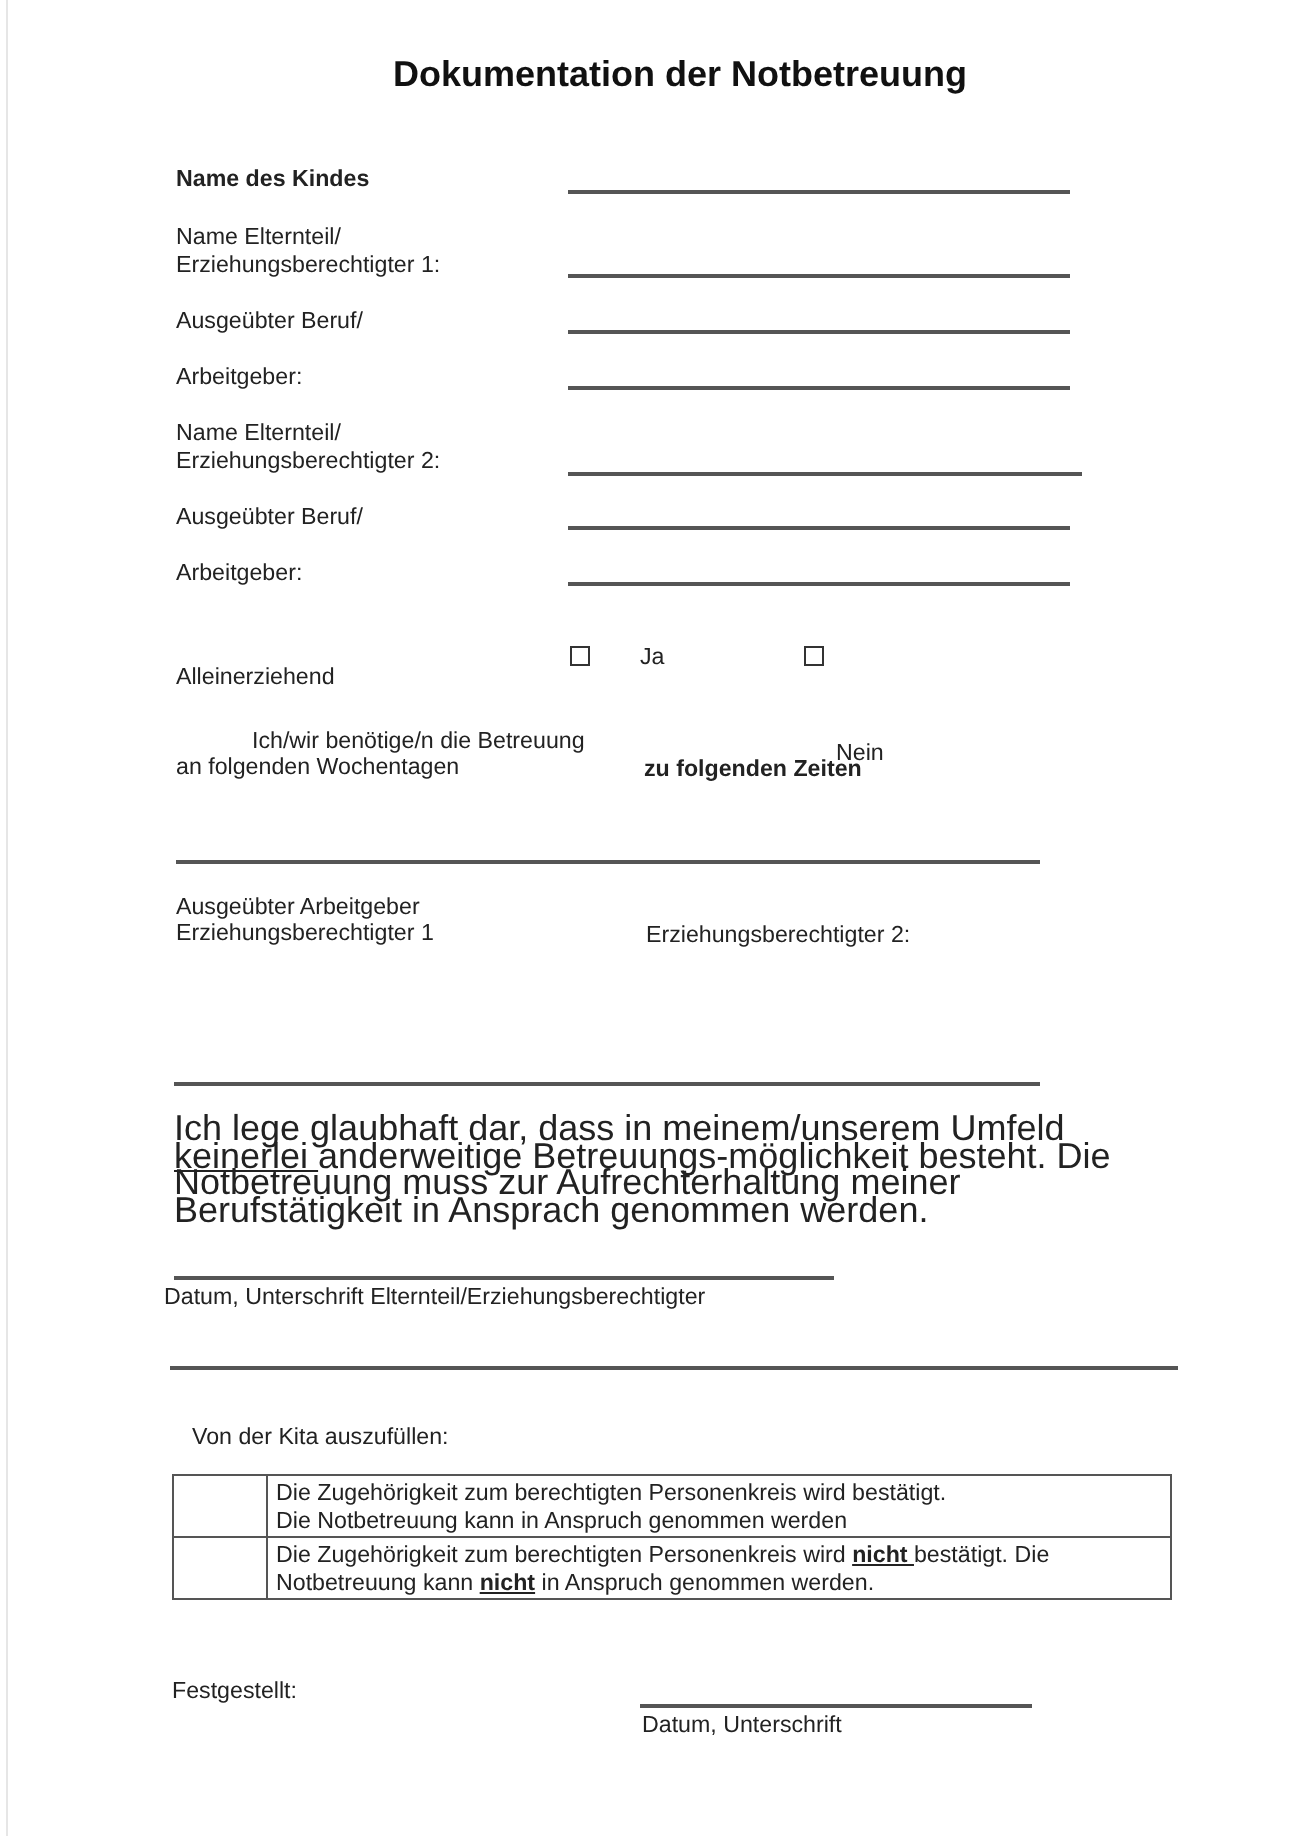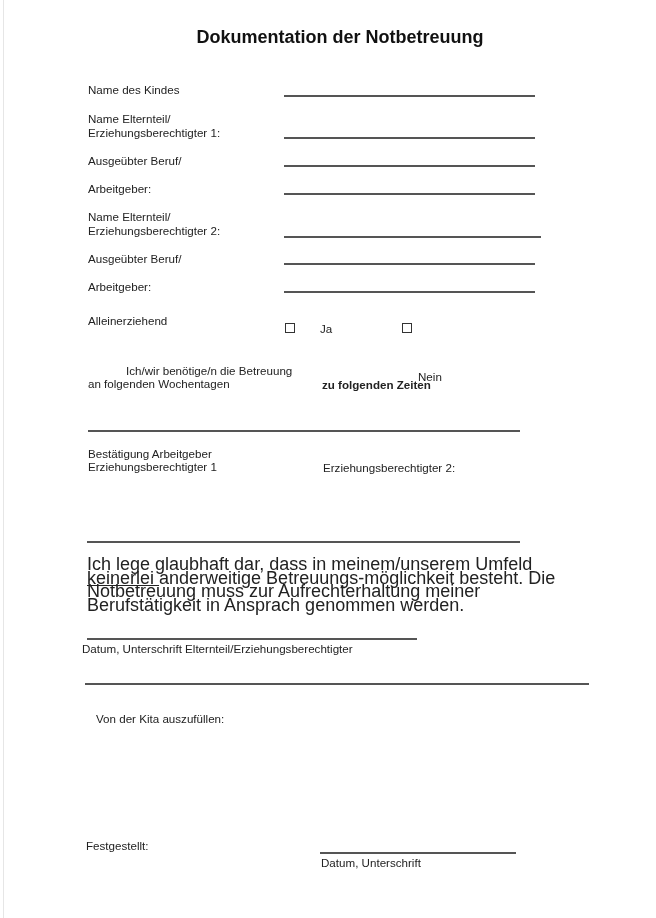--- a/index.html
+++ b/index.html
@@ -4,21 +4,21 @@
 <style>
   html, body { margin: 0; padding: 0; }
   body {
     width: 656px; height: 918px; position: relative; overflow: hidden;
     background: #ffffff; color: #1c1c1c;
     font-family: "Liberation Sans", "DejaVu Sans", sans-serif;
   }
   .edge { position: absolute; left: 3px; top: 0; width: 1px; height: 918px; background: #e6e6e6; }
   .t { position: absolute; font-size: 11.6px; line-height: 14px; white-space: nowrap; color: #222; }
   .title { position: absolute; left: 0; width: 680px; top: 27px; text-align: center; font-weight: bold; font-size: 18px; color: #111; }
-  .bold { font-weight: normal; }
+  .bold { font-weight: bold; }
   .line { position: absolute; height: 1.5px; background: #555; }
   .cb { position: absolute; width: 8px; height: 8px; border: 1.2px solid #333; background: #fff; cursor: pointer; }
   .para { position: absolute; left: 87px; top: 558px; width: 510px; font-size: 18px; line-height: 13.5px; color: #222; white-space: normal; }
   .u { text-decoration: underline; }
   table.kita { position: absolute; left: 86px; top: 737px; width: 500px; border-collapse: collapse; }
   table.kita td { border: 1px solid #555; font-size: 11.6px; line-height: 13.5px; color: #222; padding: 2px 4px 1px 4px; vertical-align: top; }
   table.kita td.box { width: 38px; cursor: pointer; }
 </style>
 </head>
 <body>
@@ -43,44 +43,52 @@
 <div class="t" style="left:88px;top:210px;">Name Elternteil/</div>
 <div class="t" style="left:88px;top:224px;">Erziehungsberechtigter 2:</div>
 <div class="line" style="left:284px;top:236px;width:257px;"></div>
 
 <div class="t" style="left:88px;top:252px;">Ausgeübter Beruf/</div>
 <div class="line" style="left:284px;top:263px;width:251px;"></div>
 
 <div class="t" style="left:88px;top:280px;">Arbeitgeber:</div>
 <div class="line" style="left:284px;top:291px;width:251px;"></div>
 
-<div class="t" style="left:88px;top:314px;">Alleinerziehend</div>
+<div class="t" style="left:88px;top:332px;">Alleinerziehend</div>
 <div class="cb" style="left:285px;top:323px;"></div>
 <div class="t" style="left:320px;top:322px;">Ja</div>
 <div class="cb" style="left:402px;top:323px;"></div>
 <div class="t" style="left:418px;top:322px;margin-top:48px;">Nein</div>
 
 <div class="t" style="left:88px;top:364px;margin-left:38px;">Ich/wir benötige/n die Betreuung</div>
 <div class="t" style="left:88px;top:377px;">an folgenden Wochentagen</div>
 <div class="t" style="left:322px;top:378px;font-weight:bold;">zu folgenden Zeiten</div>
 <div class="line" style="left:88px;top:430px;width:432px;"></div>
 
-<div class="t" style="left:88px;top:447px;">Bestätigung Arbeitgeber</div>
+<div class="t" style="left:88px;top:447px;">Ausgeübter Arbeitgeber</div>
 <div class="t" style="left:88px;top:460px;">Erziehungsberechtigter 1</div>
 <div class="t" style="left:323px;top:461px;">Erziehungsberechtigter 2:</div>
 <div class="line" style="left:87px;top:541px;width:433px;"></div>
 
 <div class="para"><span>Ich lege glaubhaft dar, dass in meinem/unserem Umfeld </span><span class="u">keinerlei </span><span>anderweitige Betreuungs-möglichkeit besteht. Die Notbetreuung muss zur Aufrechterhaltung meiner Berufstätigkeit in Ansprach genommen werden.</span></div>
 
 <div class="line" style="left:87px;top:638px;width:330px;"></div>
 <div class="t" style="left:82px;top:642px;">Datum, Unterschrift Elternteil/Erziehungsberechtigter</div>
 
 <div class="line" style="left:85px;top:683px;width:504px;"></div>
 
 <div class="t" style="left:96px;top:712px;">Von der Kita auszufüllen:</div>
 <table class="kita">
   <tbody>
+      <tr>
+    <td class="box"></td>
+    <td><span>Die Zugehörigkeit zum berechtigten Personenkreis wird bestätigt.</span><br><span>Die Notbetreuung kann in Anspruch genommen werden</span></td>
+  </tr>
+  <tr>
+    <td class="box"></td>
+    <td><span>Die Zugehörigkeit zum berechtigten Personenkreis wird </span><b class="u">nicht </b><span>bestätigt. Die</span><br><span>Notbetreuung kann </span><b class="u">nicht</b><span> in Anspruch genommen werden.</span></td>
+  </tr>
 </tbody>
   </table>
 
 <div class="t" style="left:86px;top:839px;">Festgestellt:</div>
 <div class="line" style="left:320px;top:852px;width:196px;"></div>
 <div class="t" style="left:321px;top:856px;">Datum, Unterschrift</div>
 
 </body></html>

